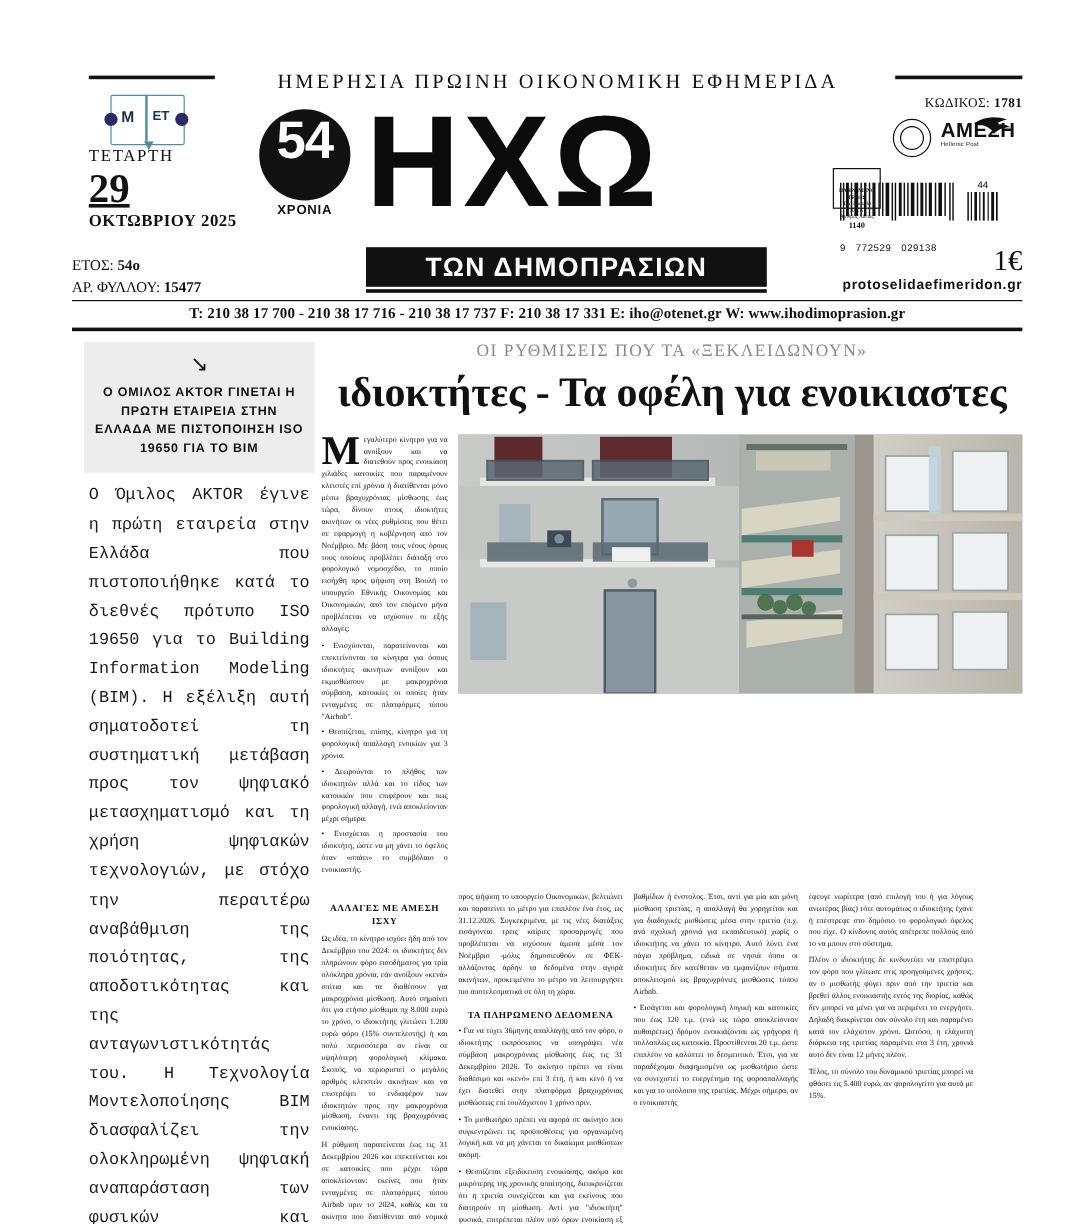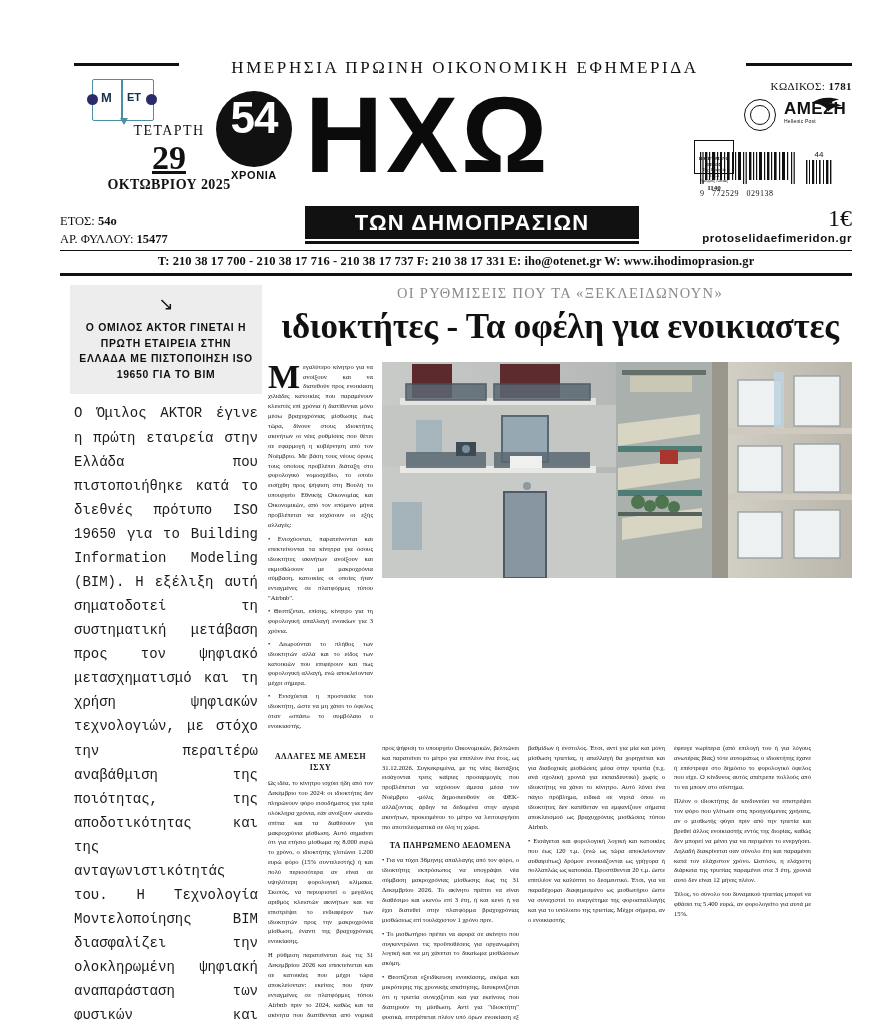--- a/index.html
+++ b/index.html
@@ -13,21 +13,21 @@
 
   .met-logo{position:absolute;left:84px;top:79px;width:76px;height:43px;}
   .met-book{position:absolute;left:8px;top:0;width:60px;height:40px;border:1.6px solid #4b8fa6;border-radius:2px;}
   .met-spine{position:absolute;left:37px;top:0;width:1.6px;height:40px;background:#4b8fa6;}
   .met-dotl{position:absolute;left:3px;top:15px;width:11px;height:11px;border-radius:50%;background:#2b2b6b;}
   .met-dotr{position:absolute;left:62px;top:15px;width:11px;height:11px;border-radius:50%;background:#2b2b6b;}
   .met-m{position:absolute;left:17px;top:11px;font-family:"Liberation Sans",sans-serif;font-size:13px;font-weight:700;color:#16324a;}
   .met-et{position:absolute;left:43px;top:12px;font-family:"Liberation Sans",sans-serif;font-size:11px;font-weight:700;color:#16324a;}
   .met-tail{position:absolute;left:36px;top:39px;width:0;height:0;border-left:4px solid transparent;border-right:4px solid transparent;border-top:7px solid #4b8fa6;}
 
-  .dateblock{position:absolute;left:74px;top:123px;width:190px;text-align:center;}
+  .dateblock{position:absolute;left:74px;top:123px;width:190px;}
   .dow{font-size:14px;letter-spacing:1.4px;color:#111;}
   .daynum{font-size:34px;font-weight:700;line-height:1.05;margin-top:1px;text-decoration:underline;}
   .monthyear{font-size:14px;font-weight:700;letter-spacing:0.4px;margin-top:1px;}
   .issueblock{position:absolute;left:60px;top:212px;width:200px;font-size:12.5px;line-height:1.45;}
   .issueblock b{font-weight:700;}
 
   .topline{position:absolute;left:200px;top:58px;width:530px;text-align:center;
            font-size:17px;letter-spacing:2.6px;color:#111;font-family:"Liberation Serif",serif;}
 
   .anniv{position:absolute;left:216px;top:91px;width:86px;height:86px;}
@@ -53,21 +53,21 @@
   .stamp-seal{position:absolute;left:50px;top:3px;width:32px;height:32px;border-radius:50%;
               border:1.6px solid #111;box-sizing:border-box;}
   .stamp-seal::after{content:"";position:absolute;left:5px;top:5px;right:5px;bottom:5px;border:1px solid #111;border-radius:50%;}
   .elta{position:absolute;left:90px;top:4px;}
   .elta-name{font-family:"Liberation Sans",sans-serif;font-size:17px;font-weight:700;letter-spacing:0.4px;color:#111;line-height:1;}
   .elta-sub{font-family:"Liberation Sans",sans-serif;font-size:5px;color:#111;margin-top:1px;letter-spacing:0.2px;}
   .elta-bird{position:absolute;left:26px;top:-6px;width:34px;height:22px;}
 
   .barcode{position:absolute;left:700px;top:152px;}
   .bc-bars{height:32px;width:96px;}
-  .bc-num{font-family:Liberation Serif, serif;font-size:8px;letter-spacing:0.5px;margin-top:1px;color:#111;}
+  .bc-num{font-family:Liberation Sans, sans-serif;font-size:8px;letter-spacing:0.5px;margin-top:13px;color:#111;}
   .addon{position:absolute;left:806px;top:150px;}
   .addon-num{font-family:"Liberation Sans",sans-serif;font-size:8px;text-align:center;color:#111;}
   .addon-bars{height:24px;width:26px;margin-top:1px;}
 
   .price{position:absolute;left:740px;top:205px;width:112px;text-align:right;font-size:24px;}
   .siteline{position:absolute;left:640px;top:232px;width:212px;text-align:right;
             font-family:"Liberation Sans",sans-serif;font-size:11.5px;font-weight:700;letter-spacing:0.6px;color:#111;}
   .rule-under-logo{position:absolute;left:305px;top:241px;width:334px;height:3px;background:#111;}
 
   .contactbar{position:absolute;left:60px;top:250px;width:792px;}

